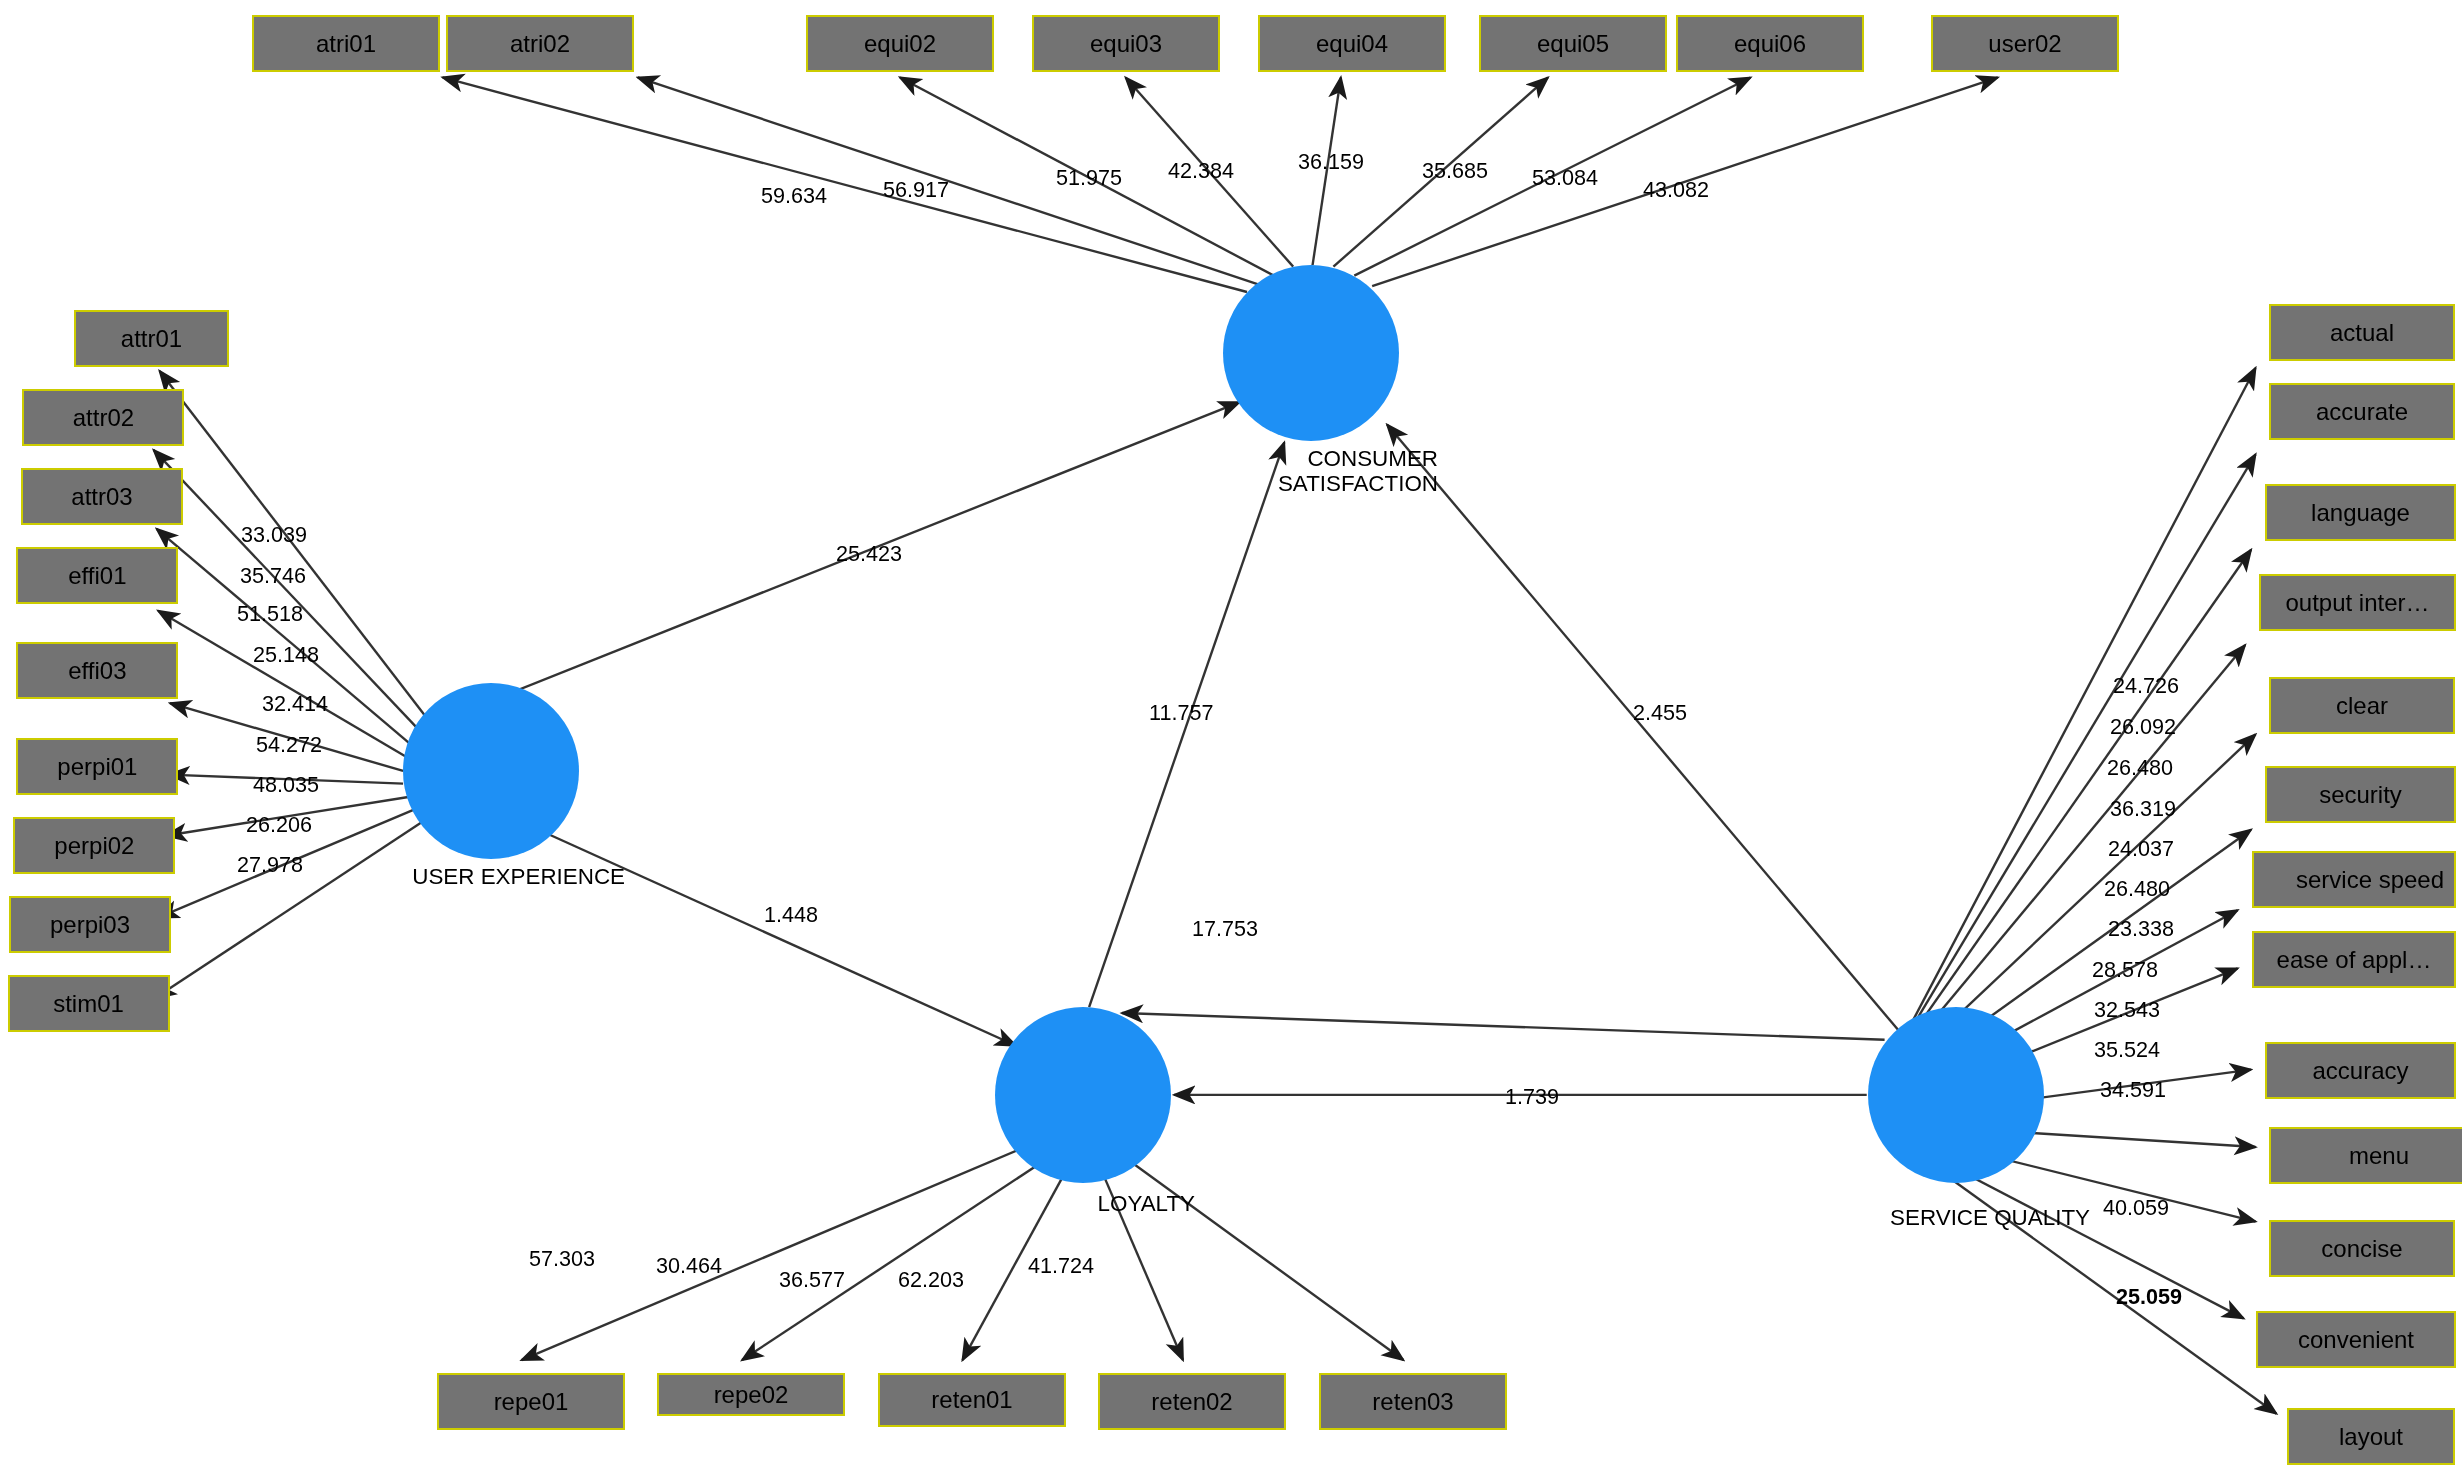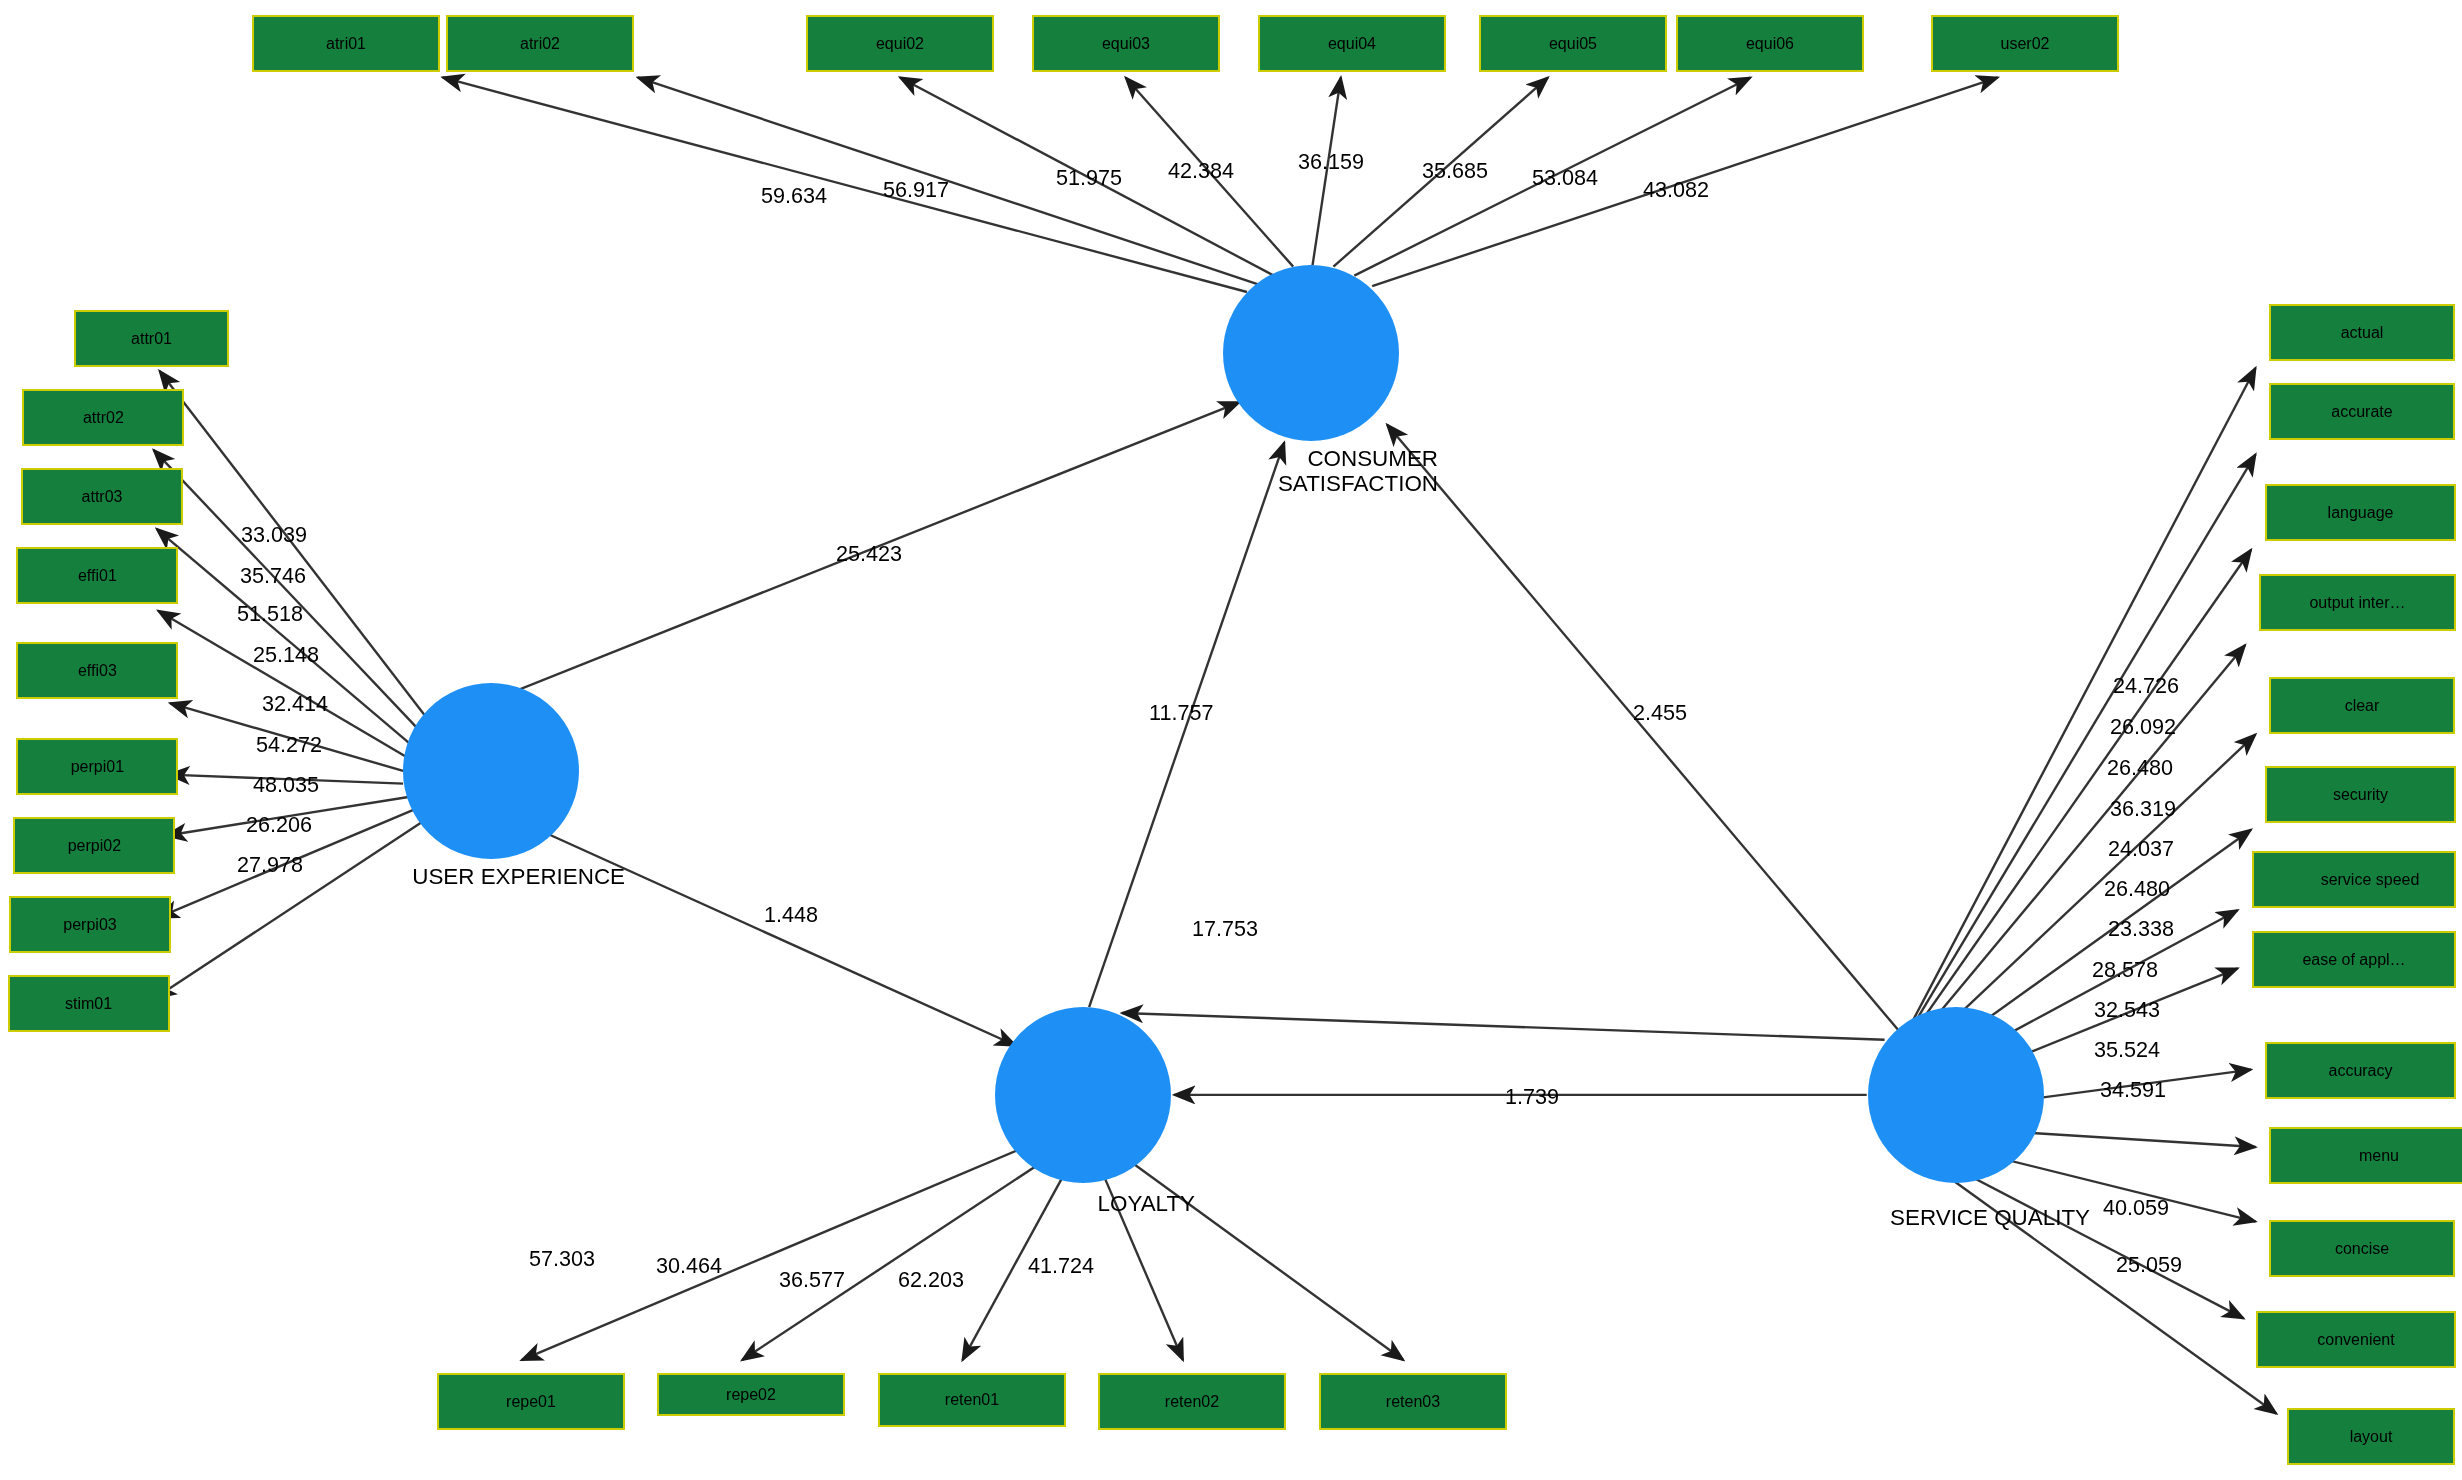--- a/index.html
+++ b/index.html
@@ -1,22 +1,22 @@
 <!DOCTYPE html>
 <html style="font-size:12px"><head>
 <meta charset="utf-8">
 <style>
   html,body{margin:0;padding:0;background:#ffffff;}
   body{font-family:"Liberation Sans",sans-serif;}
   #stage{position:relative;width:2462px;height:1480px;background:#fff;overflow:hidden;}
   #wires{position:absolute;left:0;top:0;width:2462px;height:1480px;}
   .ind{
-    position:absolute;background:#15803d;border:2.2px solid #cccc00;
+    position:absolute;background:#737373;border:2.2px solid #cccc00;
     box-sizing:border-box;display:flex;align-items:center;justify-content:center;
-    color:#000;font-size:16px;font-family:"Liberation Sans",sans-serif;
+    color:#000;font-size:24px;font-family:"Liberation Sans",sans-serif;
     white-space:nowrap;overflow:hidden;
   }
   .lv{
     position:absolute;border-radius:50%;background:#1e90f5;box-sizing:border-box;
   }
   .lvlabel{
     position:absolute;color:#000;font-size:22.4px;text-align:right;
     font-family:"Liberation Sans",sans-serif;line-height:1.12;white-space:pre;
   }
   .val{
@@ -167,21 +167,21 @@
   <div class="val" style="left:2107px;top:755px;">26.480</div>
   <div class="val" style="left:2110px;top:796px;">36.319</div>
   <div class="val" style="left:2108px;top:836px;">24.037</div>
   <div class="val" style="left:2104px;top:876px;">26.480</div>
   <div class="val" style="left:2108px;top:916px;">23.338</div>
   <div class="val" style="left:2092px;top:957px;">28.578</div>
   <div class="val" style="left:2094px;top:997px;">32.543</div>
   <div class="val" style="left:2094px;top:1037px;">35.524</div>
   <div class="val" style="left:2100px;top:1077px;">34.591</div>
   <div class="val" style="left:2103px;top:1195px;">40.059</div>
-  <div class="val" style="left:2116px;top:1252px;">25.059</div>
+  <div class="val" style="left:2116px;top:1284px;font-weight:bold;">25.059</div>
 
   <div class="val" style="left:836px;top:541px;">25.423</div>
   <div class="val" style="left:1149px;top:700px;">11.757</div>
   <div class="val" style="left:1633px;top:700px;">2.455</div>
   <div class="val" style="left:764px;top:902px;">1.448</div>
   <div class="val" style="left:1192px;top:916px;">17.753</div>
   <div class="val" style="left:1505px;top:1084px;">1.739</div>
 
 </div>
 

